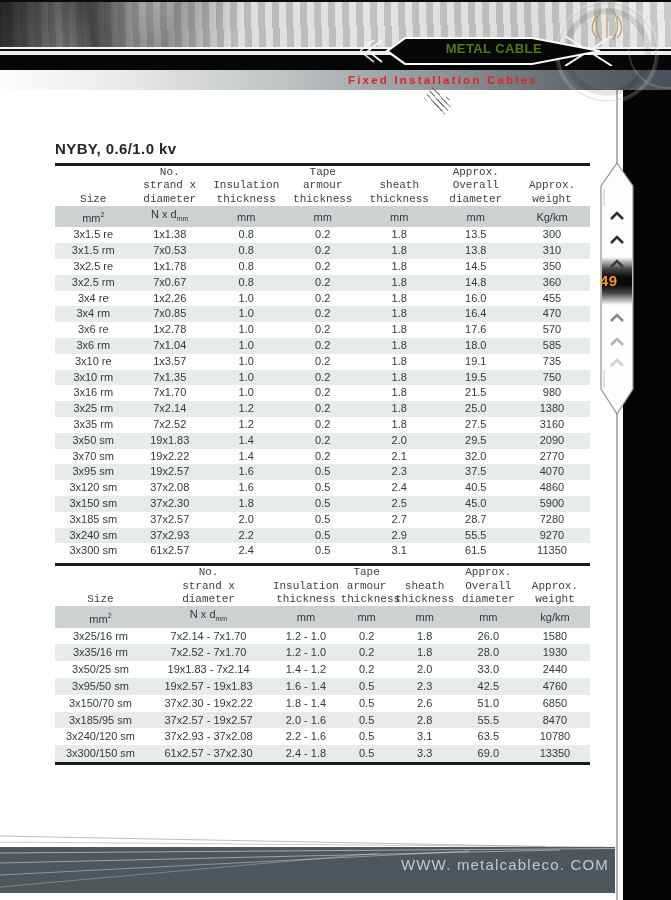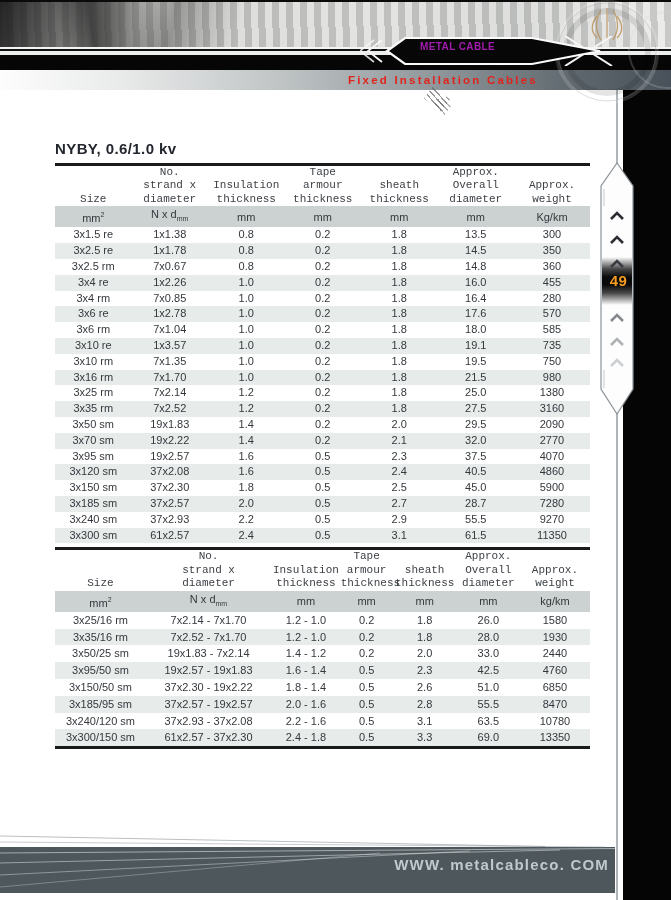--- a/index.html
+++ b/index.html
@@ -22,22 +22,22 @@
   .grad-bar{position:absolute;left:0;top:70px;width:671px;height:20px;
     background:linear-gradient(90deg,#fdfdfd 0%,#e9eaea 18%,#c3c7c8 40%,#8f979b 65%,#5e676d 86%,#485159 100%);}
   .subtitle{position:absolute;left:348px;top:0;line-height:20px;font-size:11.5px;font-weight:bold;
     letter-spacing:2.2px;color:#e0241b;white-space:nowrap;}
 
   
   .watermark{position:absolute;left:545px;top:0;z-index:6;pointer-events:none;}
   
   .badge{position:absolute;left:360px;top:36px;width:255px;height:30px;z-index:7;}
   .badge svg{position:absolute;left:0;top:0;}
-  .badge-label{position:absolute;left:60px;top:5px;width:122px;text-align:left;
-    font-size:10px;font-weight:bold;color:#a21caf;letter-spacing:.4px;white-space:nowrap;}
+  .badge-label{position:absolute;left:60px;top:5px;width:122px;text-align:right;
+    font-size:13px;font-weight:bold;color:#4d7c0f;letter-spacing:.4px;white-space:nowrap;}
 
   
   .hatch{position:absolute;left:424px;top:86px;width:26px;height:26px;opacity:.7;z-index:5;
     background:repeating-linear-gradient(48deg, rgba(88,90,92,.9) 0 1.3px, transparent 1.3px 4.4px);
     clip-path:polygon(35% 0, 100% 52%, 65% 100%, 0 48%);}
   .hatch2{left:433px;top:97px;width:18px;height:18px;opacity:.55;}
 
   
   .content{position:absolute;left:0;top:90px;width:615px;height:757px;background:#ffffff;}
   .doc-title{margin:50px 0 0 55px;font-size:15px;font-weight:bold;color:#22262d;letter-spacing:.4px;}
@@ -59,25 +59,25 @@
   .white-strip{position:absolute;left:615px;top:90px;width:8px;height:810px;background:#ffffff;z-index:3;}
   .strip-line{position:absolute;left:1px;top:0;width:1.5px;height:100%;background:#aeb4b7;}
   .black-col{position:absolute;left:623px;top:90px;width:48px;height:810px;background:#050505;z-index:2;}
 
   
   .tab{position:absolute;left:600px;top:162px;width:34px;height:253px;z-index:8;}
   .tab svg.shape{position:absolute;left:0;top:0;}
   .tab-grad{position:absolute;left:2px;top:95px;width:30px;height:48px;
     background:linear-gradient(180deg, rgba(10,10,10,0) 0%, rgba(10,10,10,.75) 25%, #0a0a0a 42%, #0a0a0a 58%, rgba(10,10,10,.75) 75%, rgba(10,10,10,0) 100%);}
   .chev{position:absolute;left:9px;width:16px;height:9px;}
-  .tab-num{position:absolute;left:0;top:110px;width:37px;text-align:center;
+  .tab-num{position:absolute;left:0;top:110px;width:37px;
     font-size:15px;font-weight:bold;color:#f59c1e;letter-spacing:.5px;}
 
   
-  .footer{position:absolute;left:0;top:847px;width:617px;height:46px;background:#4d575c;z-index:1;font-weight:bold;}
+  .footer{position:absolute;left:0;top:847px;width:617px;height:46px;background:#4d575c;z-index:1;}
   .footer-lines{position:absolute;left:0;top:828px;z-index:2;pointer-events:none;}
   .site{position:absolute;right:8px;top:9px;font-size:15px;color:#c2c9cc;letter-spacing:1.2px;white-space:nowrap;}
 </style>
 </head>
 <body>
 
 <div class="page">
 
   <div class="top-line"></div>
   <div class="photo-band"></div>
@@ -165,20 +165,29 @@
           <tr>
             <td>3x1.5 re</td>
             <td>1x1.38</td>
             <td>0.8</td>
             <td>0.2</td>
             <td>1.8</td>
             <td>13.5</td>
             <td>300</td>
           </tr>
           <tr>
+            <td>3x1.5 rm</td>
+            <td>7x0.53</td>
+            <td>0.8</td>
+            <td>0.2</td>
+            <td>1.8</td>
+            <td>13.8</td>
+            <td>310</td>
+          </tr>
+          <tr>
             <td>3x2.5 re</td>
             <td>1x1.78</td>
             <td>0.8</td>
             <td>0.2</td>
             <td>1.8</td>
             <td>14.5</td>
             <td>350</td>
           </tr>
           <tr>
             <td>3x2.5 rm</td>
@@ -198,21 +207,21 @@
             <td>16.0</td>
             <td>455</td>
           </tr>
           <tr>
             <td>3x4 rm</td>
             <td>7x0.85</td>
             <td>1.0</td>
             <td>0.2</td>
             <td>1.8</td>
             <td>16.4</td>
-            <td>280</td>
+            <td>470</td>
           </tr>
           <tr>
             <td>3x6 re</td>
             <td>1x2.78</td>
             <td>1.0</td>
             <td>0.2</td>
             <td>1.8</td>
             <td>17.6</td>
             <td>570</td>
           </tr>
@@ -415,21 +424,21 @@
           <tr>
             <td>3x95/50 sm</td>
             <td>19x2.57 - 19x1.83</td>
             <td>1.6 - 1.4</td>
             <td>0.5</td>
             <td>2.3</td>
             <td>42.5</td>
             <td>4760</td>
           </tr>
           <tr>
-            <td>3x150/50 sm</td>
+            <td>3x150/70 sm</td>
             <td>37x2.30 - 19x2.22</td>
             <td>1.8 - 1.4</td>
             <td>0.5</td>
             <td>2.6</td>
             <td>51.0</td>
             <td>6850</td>
           </tr>
           <tr>
             <td>3x185/95 sm</td>
             <td>37x2.57 - 19x2.57</td>

